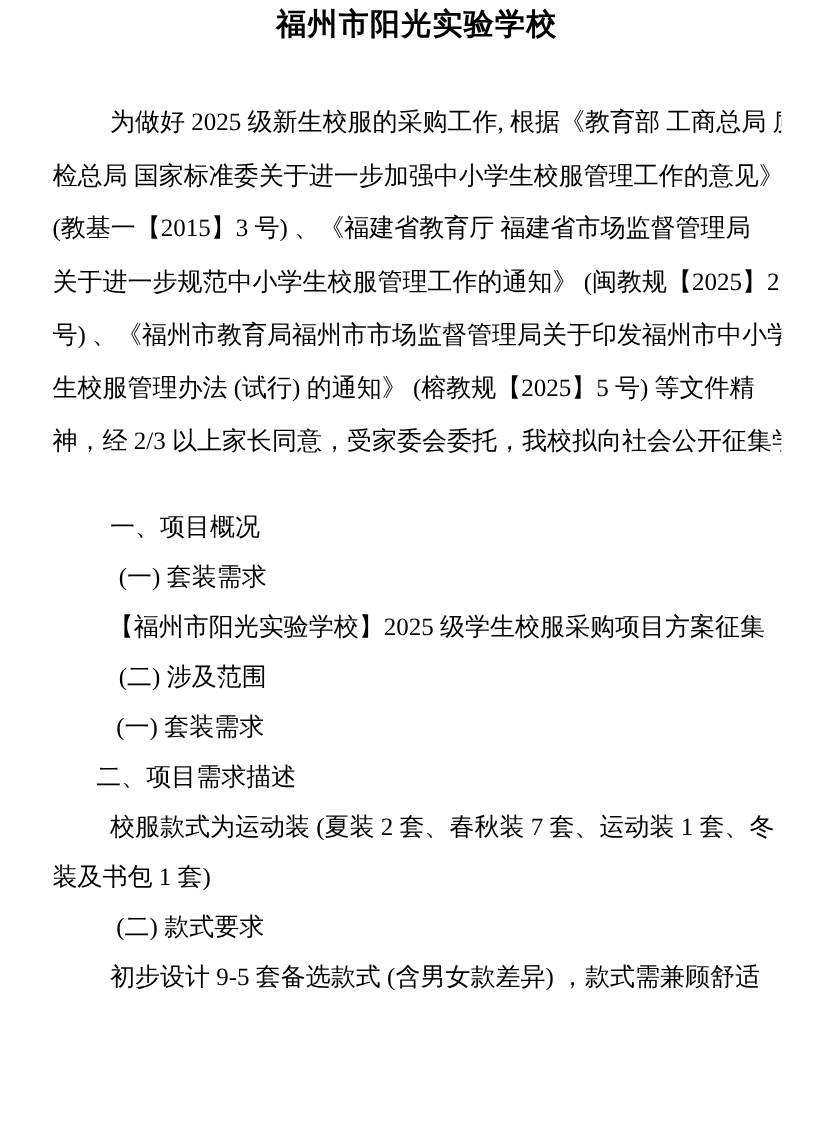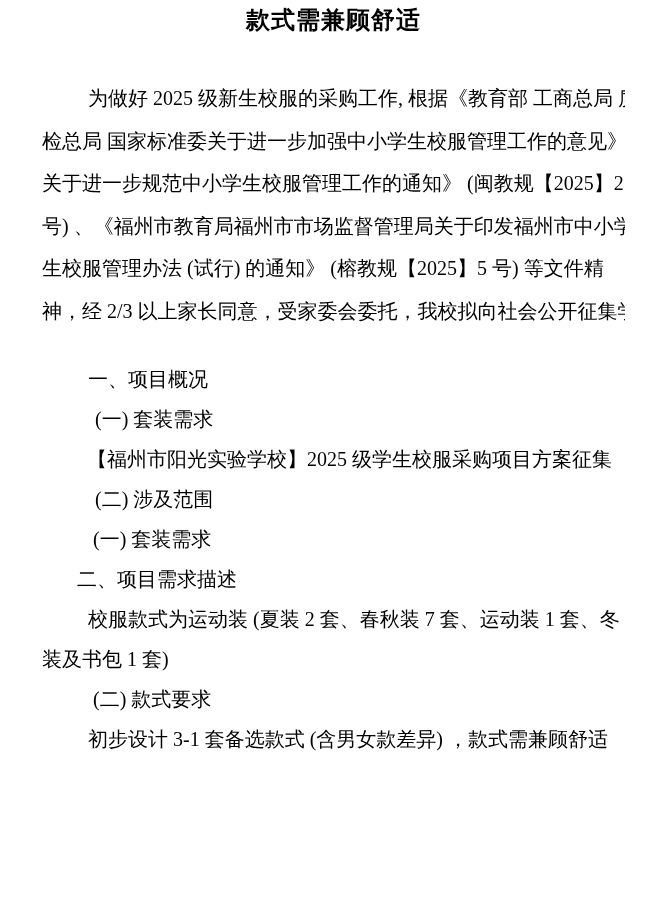--- a/index.html
+++ b/index.html
@@ -53,37 +53,38 @@
   .i45 { padding-left: 45px; }
   .i46 { padding-left: 46px; }
   .i51 { padding-left: 51px; }
   .i53 { padding-left: 53px; }
 </style>
 </head>
 <body>
 
 <div class="page">
 
-  <div class="doc-title">款式需兼顾舒适</div>
+  <div class="doc-title">福州市阳光实验学校</div>
 
   <div class="intro">
     <div class="ln i46">为做好 2025 级新生校服的采购工作, 根据《教育部 工商总局 质</div>
     <div class="ln i0">检总局 国家标准委关于进一步加强中小学生校服管理工作的意见》</div>
+    <div class="ln i0">(教基一【2015】3 号) 、《福建省教育厅 福建省市场监督管理局</div>
     <div class="ln i0">关于进一步规范中小学生校服管理工作的通知》 (闽教规【2025】2</div>
     <div class="ln i0">号) 、《福州市教育局福州市市场监督管理局关于印发福州市中小学</div>
     <div class="ln i0">生校服管理办法 (试行) 的通知》 (榕教规【2025】5 号) 等文件精</div>
     <div class="ln i0">神，经 2/3 以上家长同意，受家委会委托，我校拟向社会公开征集学</div>
   </div>
 
   <div class="body-sec">
     <div class="ln i46">一、项目概况</div>
     <div class="ln i53">(一) 套装需求</div>
     <div class="ln i45">【福州市阳光实验学校】2025 级学生校服采购项目方案征集</div>
     <div class="ln i53">(二) 涉及范围</div>
     <div class="ln i51">(一) 套装需求</div>
     <div class="ln i35">二、项目需求描述</div>
     <div class="ln i46">校服款式为运动装 (夏装 2 套、春秋装 7 套、运动装 1 套、冬</div>
     <div class="ln i0">装及书包 1 套)</div>
     <div class="ln i51">(二) 款式要求</div>
-    <div class="ln i46">初步设计 3-1 套备选款式 (含男女款差异) ，款式需兼顾舒适</div>
+    <div class="ln i46">初步设计 9-5 套备选款式 (含男女款差异) ，款式需兼顾舒适</div>
   </div>
 
 </div>
 
 </body></html>

